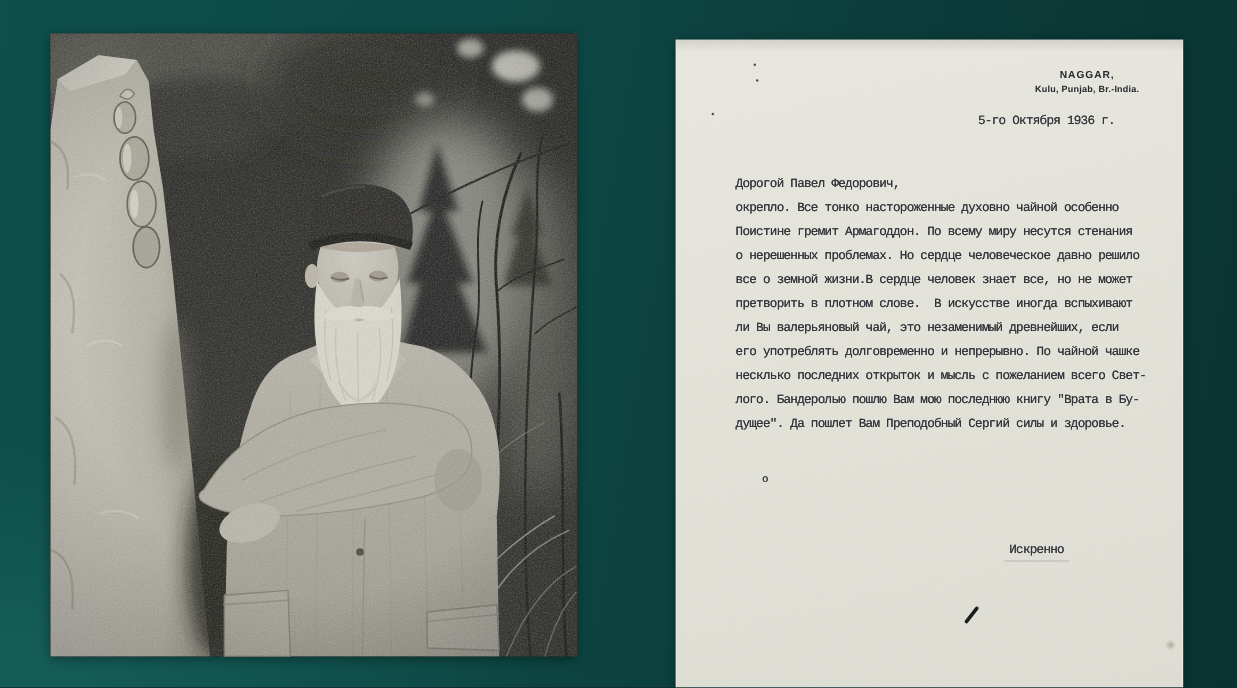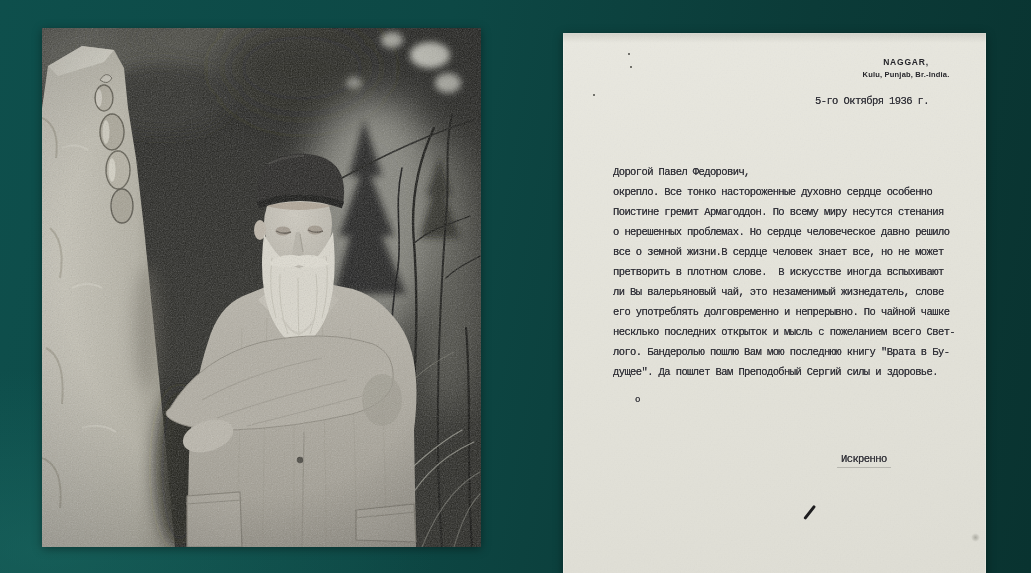--- a/index.html
+++ b/index.html
@@ -41,21 +41,21 @@
   }
   .letterhead .place{font-size:8.5px;letter-spacing:.8px;}
   .letterhead .region{font-size:7.5px;letter-spacing:.2px;margin-top:3px;}
 
   .typew{
     font-family:"Liberation Mono","DejaVu Sans Mono",monospace;
     font-size:10.5px;letter-spacing:-0.6px;color:#33333a;
     text-shadow:0 0 .5px rgba(45,45,52,.85);
   }
   .date{position:absolute;left:252px;top:62px;}
-  .body{position:absolute;left:50px;top:111px;margin-top:18px;}
+  .body{position:absolute;left:50px;top:111px;}
   .body .line{white-space:pre;height:20px;line-height:20px;}
   .correction{position:absolute;left:72px;top:362px;font-size:9px;}
   .signature{
     position:absolute;left:274px;top:419px;line-height:14px;
     border-bottom:1px solid rgba(90,90,85,.30);padding:0 4px 1px 4px;
   }
   .slash{
     position:absolute;left:238px;top:478px;width:17px;height:2.6px;border-radius:2px;
     background:#1d1d1f;transform:rotate(-52deg);
   }
@@ -253,26 +253,26 @@
 
     <div class="letterhead">
       <div class="place">NAGGAR,</div>
       <div class="region">Kulu, Punjab, Br.-India.</div>
     </div>
 
     <div class="date typew">5-го Октября 1936 г.</div>
 
     <div class="body typew">
         <div class="line">Дорогой Павел Федорович,</div>
-        <div class="line">окрепло. Все тонко настороженные духовно сердце особенно</div>
+        <div class="line">окрепло. Все тонко настороженные духовно чайной особенно</div>
         <div class="line">Поистине гремит Армагоддон. По всему миру несутся стенания</div>
         <div class="line">о нерешенных проблемах. Но сердце человеческое давно решило</div>
         <div class="line">все о земной жизни.В сердце человек знает все, но не может</div>
         <div class="line">претворить в плотном слове.  В искусстве иногда вспыхивают</div>
-        <div class="line">ли Вы валерьяновый чай, это незаменимый жизнедатель, слове</div>
+        <div class="line">ли Вы валерьяновый чай, это незаменимый древнейших, если</div>
         <div class="line">его употреблять долговременно и непрерывно. По чайной чашке</div>
         <div class="line">несклько последних открыток и мысль с пожеланием всего Свет-</div>
         <div class="line">лого. Бандеролью пошлю Вам мою последнюю книгу "Врата в Бу-</div>
         <div class="line">дущее". Да пошлет Вам Преподобный Сергий силы и здоровье.</div>
       </div>
 
     <span class="correction typew">о</span>
 
     <div class="signature typew">Искренно</div>
 

